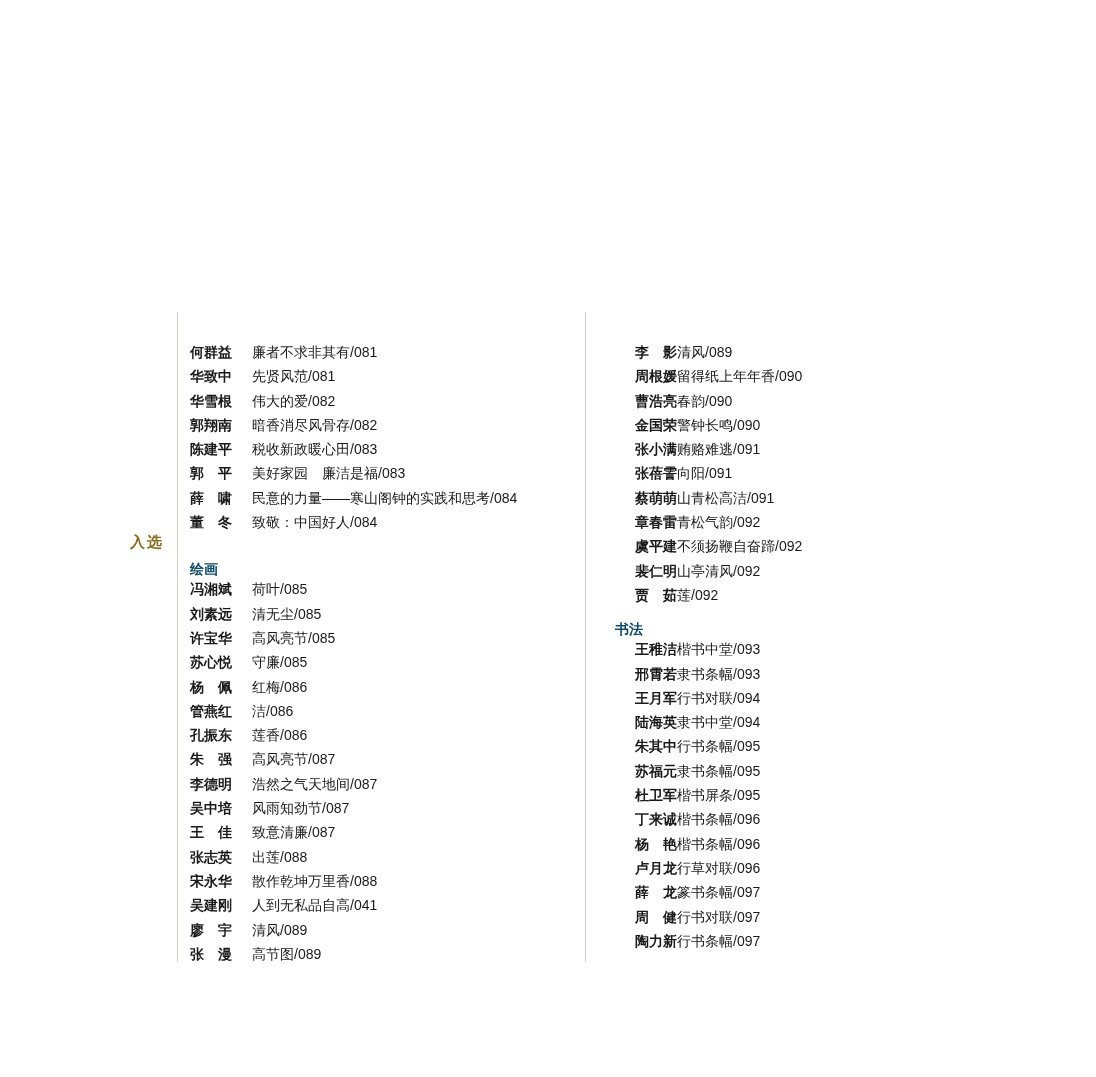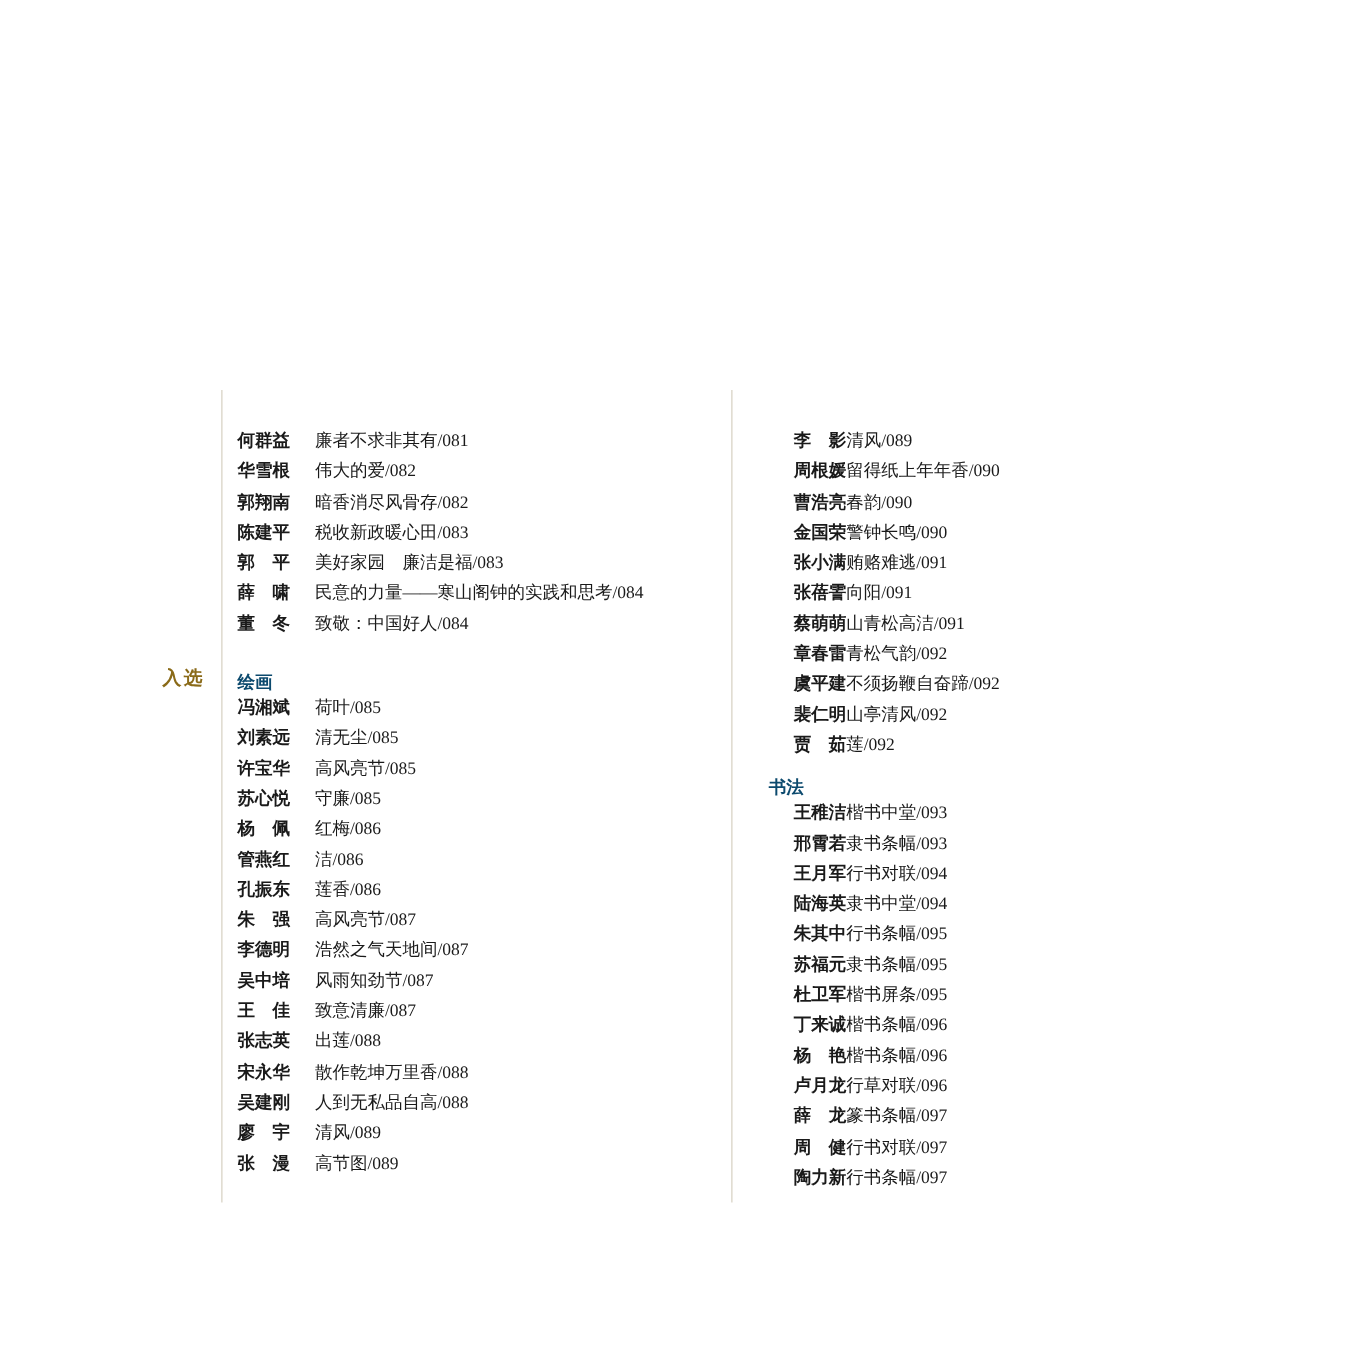--- a/index.html
+++ b/index.html
@@ -71,21 +71,21 @@
   .entry .author {
     font-weight: bold;
     font-family: "Liberation Sans", "DejaVu Sans", sans-serif;
     font-size: 14px;
     width: 62px;
     flex: 0 0 62px;
     letter-spacing: 0px;
   }
   .entry .title {
     font-size: 14px;
-    font-family: Liberation Serif, serif;
+    font-family: Liberation Sans, sans-serif;
   }
 
   .section-head {
     height: 28px;
     display: flex;
     align-items: flex-end;
     padding-bottom: 2px;
     color: #0c4a6e;
     font-weight: bold;
     font-size: 14px;
@@ -104,20 +104,24 @@
   <div class="rule rule-mid"></div>
 
   <div class="side-label">入选</div>
 
   <div class="column col-left">
     <div class="entry">
       <span class="author">何群益</span>
       <span class="title">廉者不求非其有/081</span>
     </div>
     <div class="entry">
+      <span class="author">华致中</span>
+      <span class="title">先贤风范/081</span>
+    </div>
+    <div class="entry">
       <span class="author">华雪根</span>
       <span class="title">伟大的爱/082</span>
     </div>
     <div class="entry">
       <span class="author">郭翔南</span>
       <span class="title">暗香消尽风骨存/082</span>
     </div>
     <div class="entry">
       <span class="author">陈建平</span>
       <span class="title">税收新政暖心田/083</span>
@@ -184,21 +188,21 @@
     <div class="entry">
       <span class="author">张志英</span>
       <span class="title">出莲/088</span>
     </div>
     <div class="entry">
       <span class="author">宋永华</span>
       <span class="title">散作乾坤万里香/088</span>
     </div>
     <div class="entry">
       <span class="author">吴建刚</span>
-      <span class="title">人到无私品自高/088</span>
+      <span class="title">人到无私品自高/041</span>
     </div>
     <div class="entry">
       <span class="author">廖　宇</span>
       <span class="title">清风/089</span>
     </div>
     <div class="entry">
       <span class="author">张　漫</span>
       <span class="title">高节图/089</span>
     </div>
   </div>

